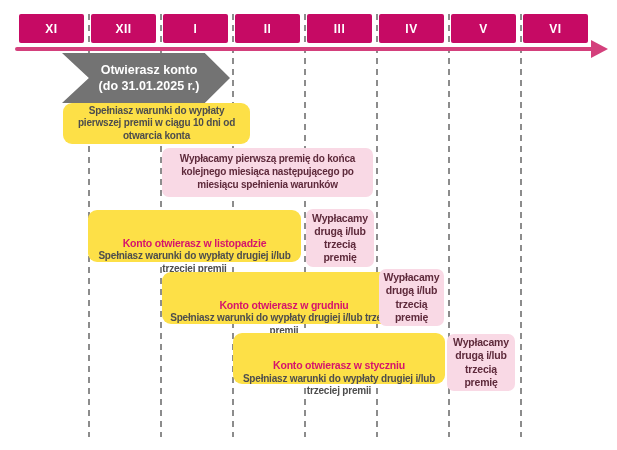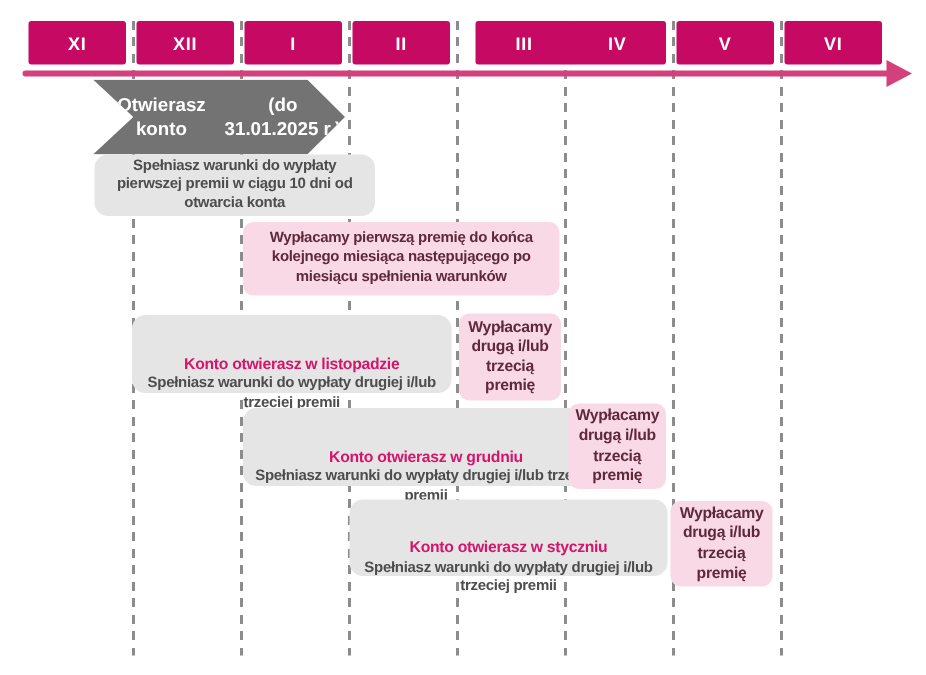--- a/index.html
+++ b/index.html
@@ -27,26 +27,26 @@
   .axis-line{position:absolute;left:15px;top:47px;width:578px;height:4px;background:#d4407c;border-radius:2px;}
   .axis-head{
     position:absolute;left:591px;top:40px;width:0;height:0;
     border-left:17px solid #d4407c;border-top:9px solid transparent;border-bottom:9px solid transparent;
   }
   
   .chevron{
     position:absolute;left:62px;top:53px;width:168px;height:50px;
     background:#737373;color:#ffffff;
     clip-path:polygon(0% 0%,85% 0%,100% 50%,85% 100%,0% 100%,16% 50%);
-    display:flex;flex-direction:row;align-items:center;justify-content:center;
+    display:flex;flex-direction:column;align-items:center;justify-content:center;
     font-size:12.5px;line-height:1.3;text-align:center;padding-left:6px;box-sizing:border-box;
   }
   
   .gbox{
-    position:absolute;background:#e5e5e5;border-radius:9px;
+    position:absolute;background:#fde047;border-radius:9px;
     color:#4d4d4d;font-size:10px;line-height:1.25;letter-spacing:-0.2px;
     display:flex;flex-direction:column;align-items:center;justify-content:center;
     text-align:center;padding:3px 5px;box-sizing:border-box;
   }
   .gbox .title{color:#d5146c;font-size:10.5px;display:block;margin-top:40px;}
   
   .pbox{
     position:absolute;background:#f9d9e5;border-radius:7px;
     color:#5e2a3b;font-size:10px;line-height:1.28;letter-spacing:-0.2px;
     display:flex;align-items:center;justify-content:center;
@@ -64,21 +64,21 @@
   <div class="vline" style="left:232px"></div>
   <div class="vline" style="left:304px"></div>
   <div class="vline" style="left:376px"></div>
   <div class="vline" style="left:448px"></div>
   <div class="vline" style="left:520px"></div>
 
   <div class="month" style="left:19px">XI</div>
   <div class="month" style="left:91px">XII</div>
   <div class="month" style="left:163px">I</div>
   <div class="month" style="left:235px">II</div>
-  <div class="month" style="left:317px">III</div>
+  <div class="month" style="left:307px">III</div>
   <div class="month" style="left:379px">IV</div>
   <div class="month" style="left:451px">V</div>
   <div class="month" style="left:523px">VI</div>
 
   <div class="axis-line"></div>
   <div class="axis-head"></div>
 
   <div class="chevron">
     <span>Otwierasz konto</span>
     <span>(do 31.01.2025 r.)</span>

